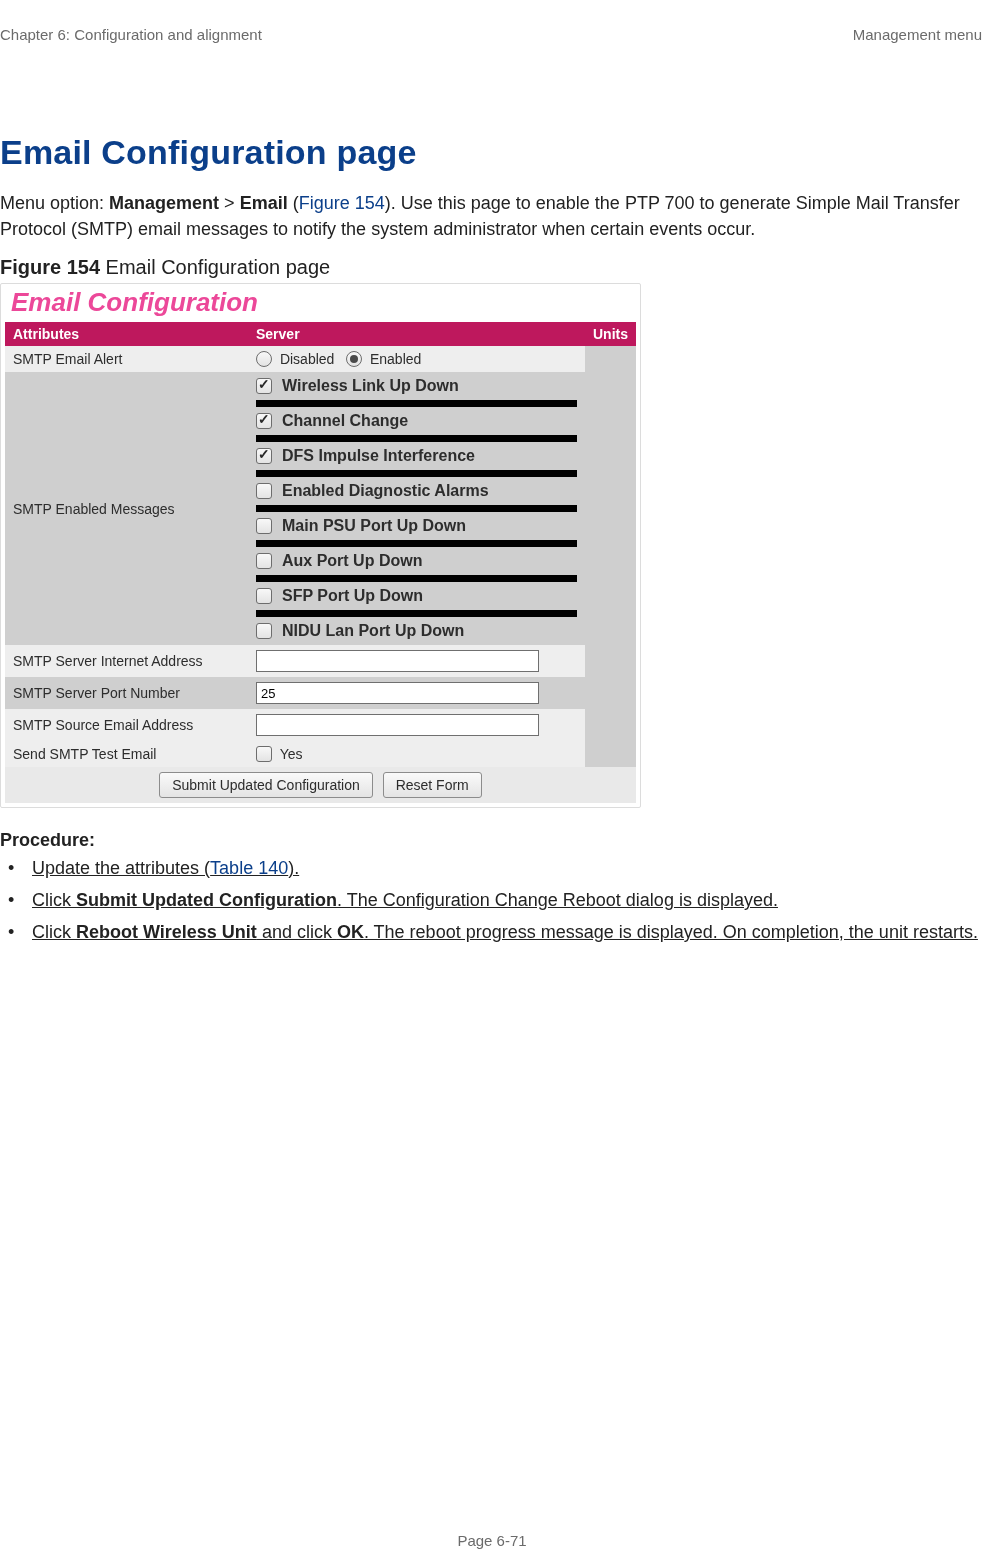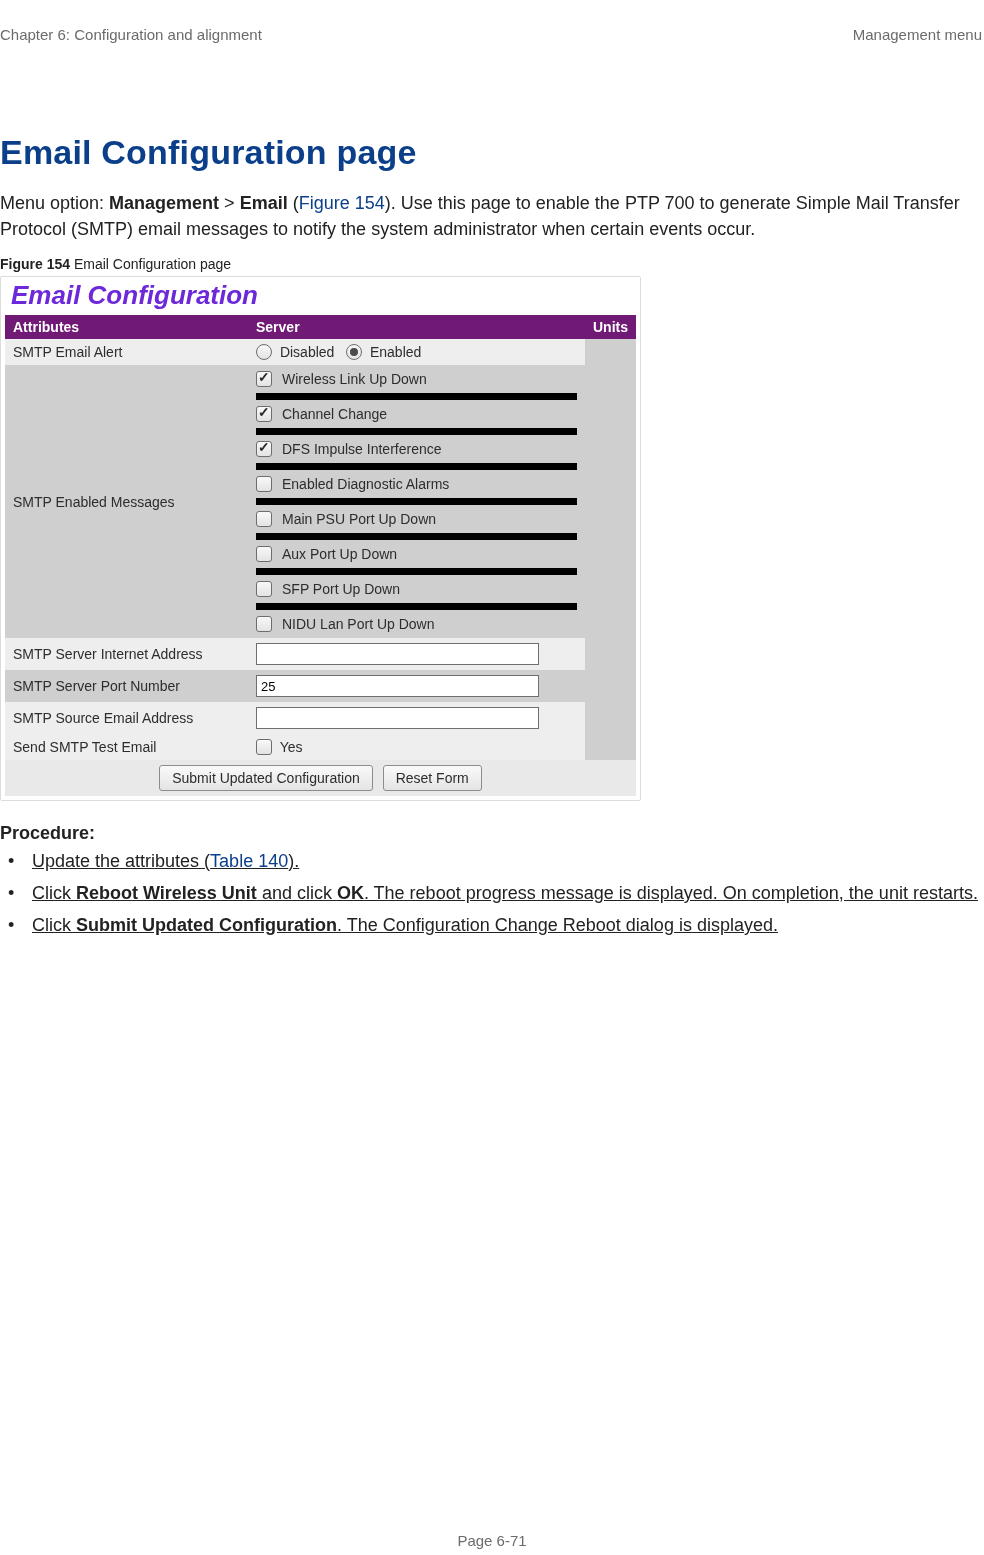--- a/index.html
+++ b/index.html
@@ -37,48 +37,48 @@
   .intro {
     line-height: 1.45;
     font-size: 18px;
     margin-bottom: 14px;
   }
   .intro .link, .link {
     color: #0b3f8a;
   }
   .bold { font-weight: 700; }
   .figure-caption {
-    font-size: 14px;
+    font-size: 20px;
     margin: 6px 0 4px 0;
   }
 
   
   .ui-frame {
     border: 1px solid #dcdcdc;
     border-radius: 2px;
     padding: 3px 4px 4px 4px;
     box-sizing: border-box;
     width: 641px;
   }
   .ui-title {
-    color: #6d28d9;
+    color: #ec4899;
     font-weight: 700;
     font-style: italic;
     font-size: 26px;
     padding: 0 0 4px 6px;
     font-family: Arial, Helvetica, sans-serif;
   }
   table.ui {
     border-collapse: collapse;
     width: 100%;
     font-size: 14px;
     color: #2d2d2d;
   }
   table.ui th {
-    background: #701a75;
+    background: #be185d;
     color: #fff;
     font-weight: 700;
     text-align: left;
     padding: 4px 8px;
     font-size: 14px;
   }
   table.ui td {
     padding: 5px 8px;
     vertical-align: middle;
   }
@@ -132,21 +132,21 @@
     gap: 0;
   }
   .msg-row {
     display: flex;
     align-items: center;
     height: 28px;
     border-top: 7px solid #000000;
     padding: 0 0 0 0;
   }
   .msg-row:first-child { border-top: none; }
-  .msg-label { margin-left: 6px; font-size: 14px; color:#2d2d2d;}
+  .msg-label { margin-left: 6px; font-size: 16px; color:#2d2d2d;font-weight:bold;}
   .footer-row td {
     background: #e9e9e9 !important;
     text-align: center;
     padding: 7px 4px;
   }
   .btn {
     display: inline-block;
     background: linear-gradient(#fafafa, #e4e4e4);
     border: 1px solid #8c8c8c;
     border-radius: 3px;
@@ -321,22 +321,22 @@
       </tbody>
     </table>
   </div>
 
   <div class="procedure-heading">Procedure:</div>
   <ul class="procedure">
     <li>
       <span>Update the attributes (</span><span class="link">Table 140</span><span>).</span>
     </li>
     <li>
+      <span>Click </span><span class="bold">Submit Updated Configuration</span><span>. The Configuration Change Reboot dialog is displayed.</span>
+    </li>
+    <li>
       <span>Click </span><span class="bold">Reboot Wireless Unit</span><span> and click </span><span class="bold">OK</span><span>. The reboot progress message is displayed. On completion, the unit restarts.</span>
     </li>
-    <li>
-      <span>Click </span><span class="bold">Submit Updated Configuration</span><span>. The Configuration Change Reboot dialog is displayed.</span>
-    </li>
   </ul>
 
   <div class="page-footer">Page 6-71</div>
 
 </div>
 
 </body></html>

